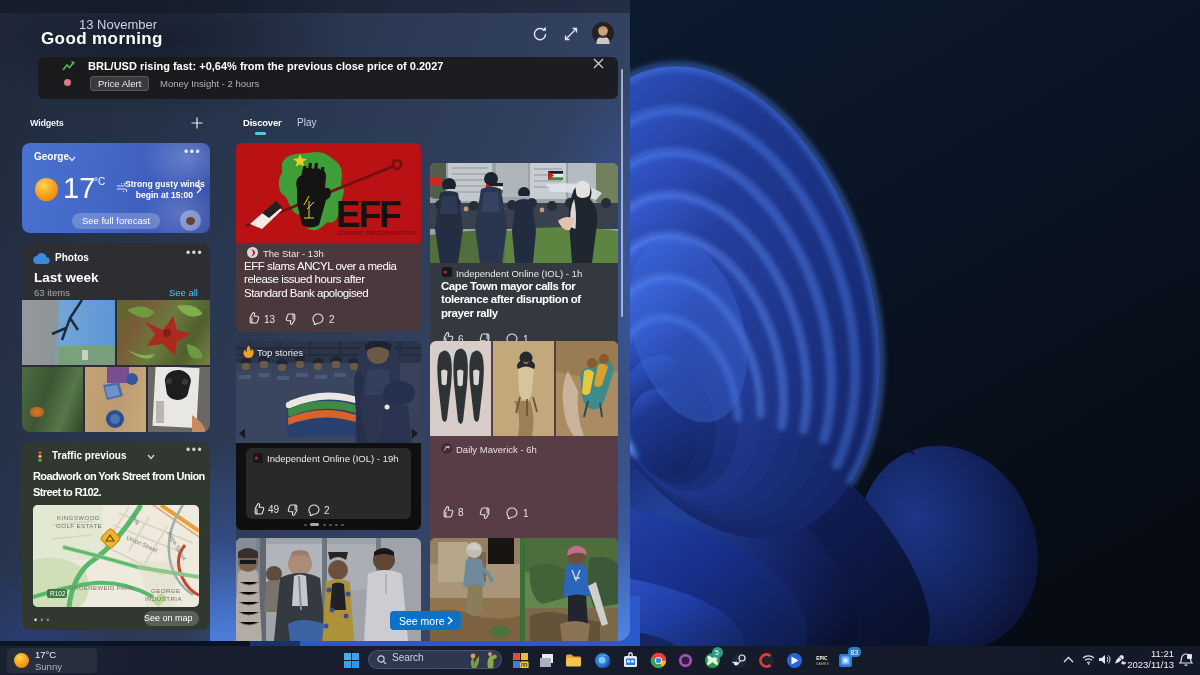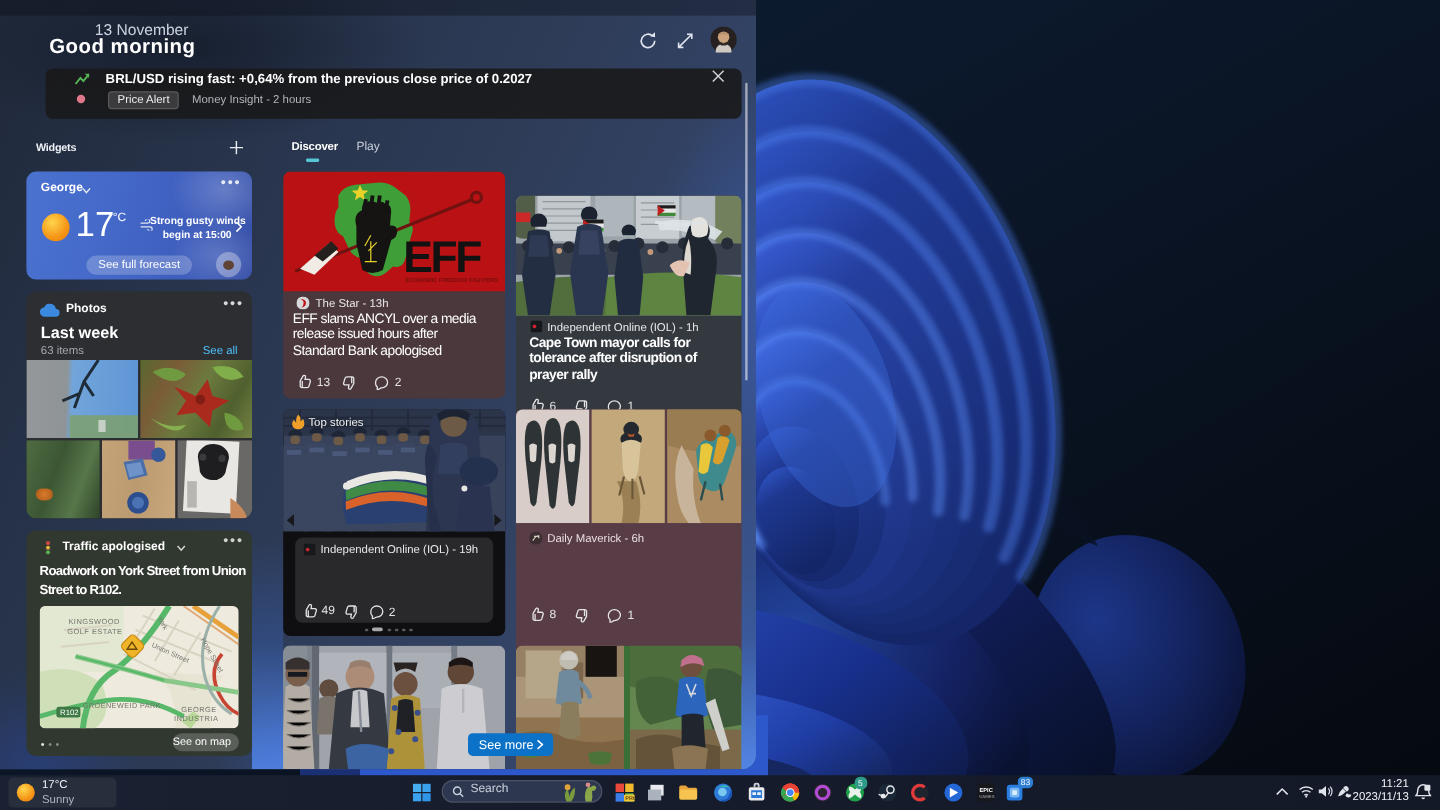--- a/index.html
+++ b/index.html
@@ -242,21 +242,21 @@
     </div>
   </div>
 
   <div class="abs" style="left:22px;top:442px;width:188px;height:188px;border-radius:8px;overflow:hidden;background:#31382f;">
     <svg class="abs" style="left:12px;top:8px" width="12" height="13" viewBox="0 0 12 13">
       <rect x="3" y="0" width="6" height="13" rx="1.5" fill="#3a3a34"></rect>
       <circle cx="6" cy="2.6" r="1.6" fill="#e04a3a"></circle>
         <circle cx="6" cy="6.4" r="1.6" fill="#e8b83a"></circle>
         <circle cx="6" cy="10.2" r="1.6" fill="#58b44a"></circle>
     </svg>
-    <div class="abs" style="left:30px;top:8px;font-size:10px;font-weight:bold;color:#fff;">Traffic apologised</div>
+    <div class="abs" style="left:30px;top:8px;font-size:10px;font-weight:bold;color:#fff;">Traffic previous</div>
     <svg class="abs" style="left:125px;top:12px" width="8" height="6" viewBox="0 0 8 6">
         <path d="M1,1 L4,4.5 L7,1" fill="none" stroke="#d8dcd6" stroke-width="1.2"></path>
       </svg>
     <div class="abs" style="left:164px;top:1px;font-size:12px;letter-spacing:1.5px;color:#cfd3cd;">•••</div>
     <div class="abs" style="left:11px;top:26px;width:176px;font-size:11px;letter-spacing:-0.6px;font-weight:bold;color:#fff;line-height:16px;white-space:nowrap;">Roadwork on York Street from Union<br>Street to R102.</div>
 
     <div class="abs" style="left:11px;top:63px;width:166px;height:102px;border-radius:5px;overflow:hidden;">
       <svg width="166" height="102" viewBox="0 0 166 102">
         <rect width="166" height="102" fill="#eeeade"></rect>
         <rect x="0" y="0" width="70" height="55" fill="#e3e8d2"></rect>

